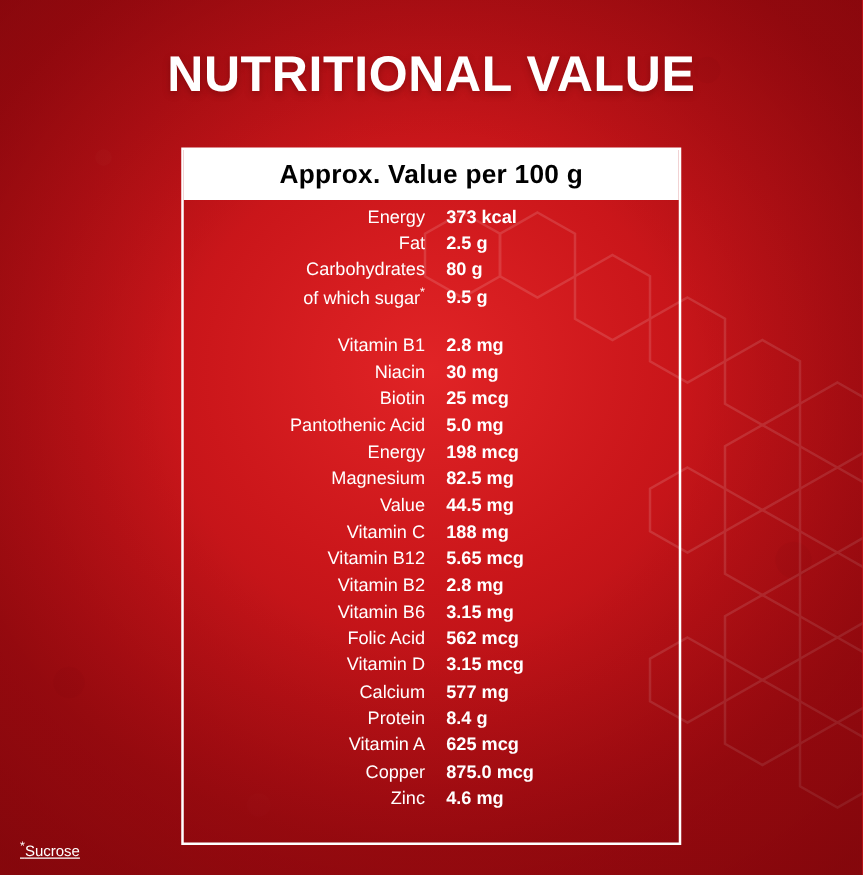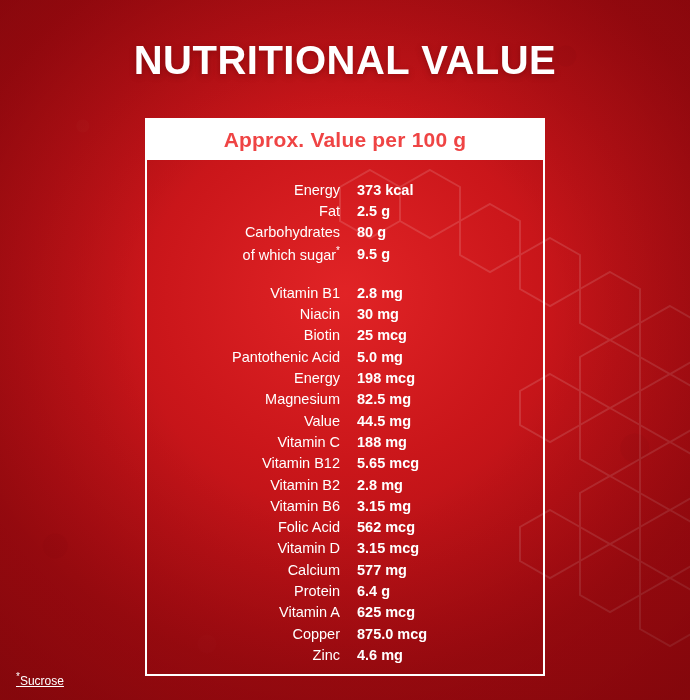--- a/index.html
+++ b/index.html
@@ -74,31 +74,31 @@
     top: 118px;
     width: 400px;
     height: 558px;
     border: 2px solid #ffffff;
     box-sizing: border-box;
   }
 
   .table-header {
     height: 40px;
     background: #ffffff;
-    color: #ef4444;
+    color: #000000;
     font-size: 21px;
     font-weight: bold;
     display: flex;
     align-items: center;
     justify-content: center;
     letter-spacing: 0.2px;
   }
 
   .rows {
-    padding-top: 19px;
+    padding-top: 3px;
     color: #ffffff;
   }
 
   .row {
     display: flex;
     height: 21.3px;
     align-items: center;
     font-size: 14.5px;
   }
   .row .label {
@@ -240,21 +240,21 @@
       <div class="row">
         <div class="label">Vitamin D</div>
         <div class="value">3.15 mcg</div>
       </div>
       <div class="row">
         <div class="label">Calcium</div>
         <div class="value">577 mg</div>
       </div>
       <div class="row">
         <div class="label">Protein</div>
-        <div class="value">6.4 g</div>
+        <div class="value">8.4 g</div>
       </div>
       <div class="row">
         <div class="label">Vitamin A</div>
         <div class="value">625 mcg</div>
       </div>
       <div class="row">
         <div class="label">Copper</div>
         <div class="value">875.0 mcg</div>
       </div>
       <div class="row">

